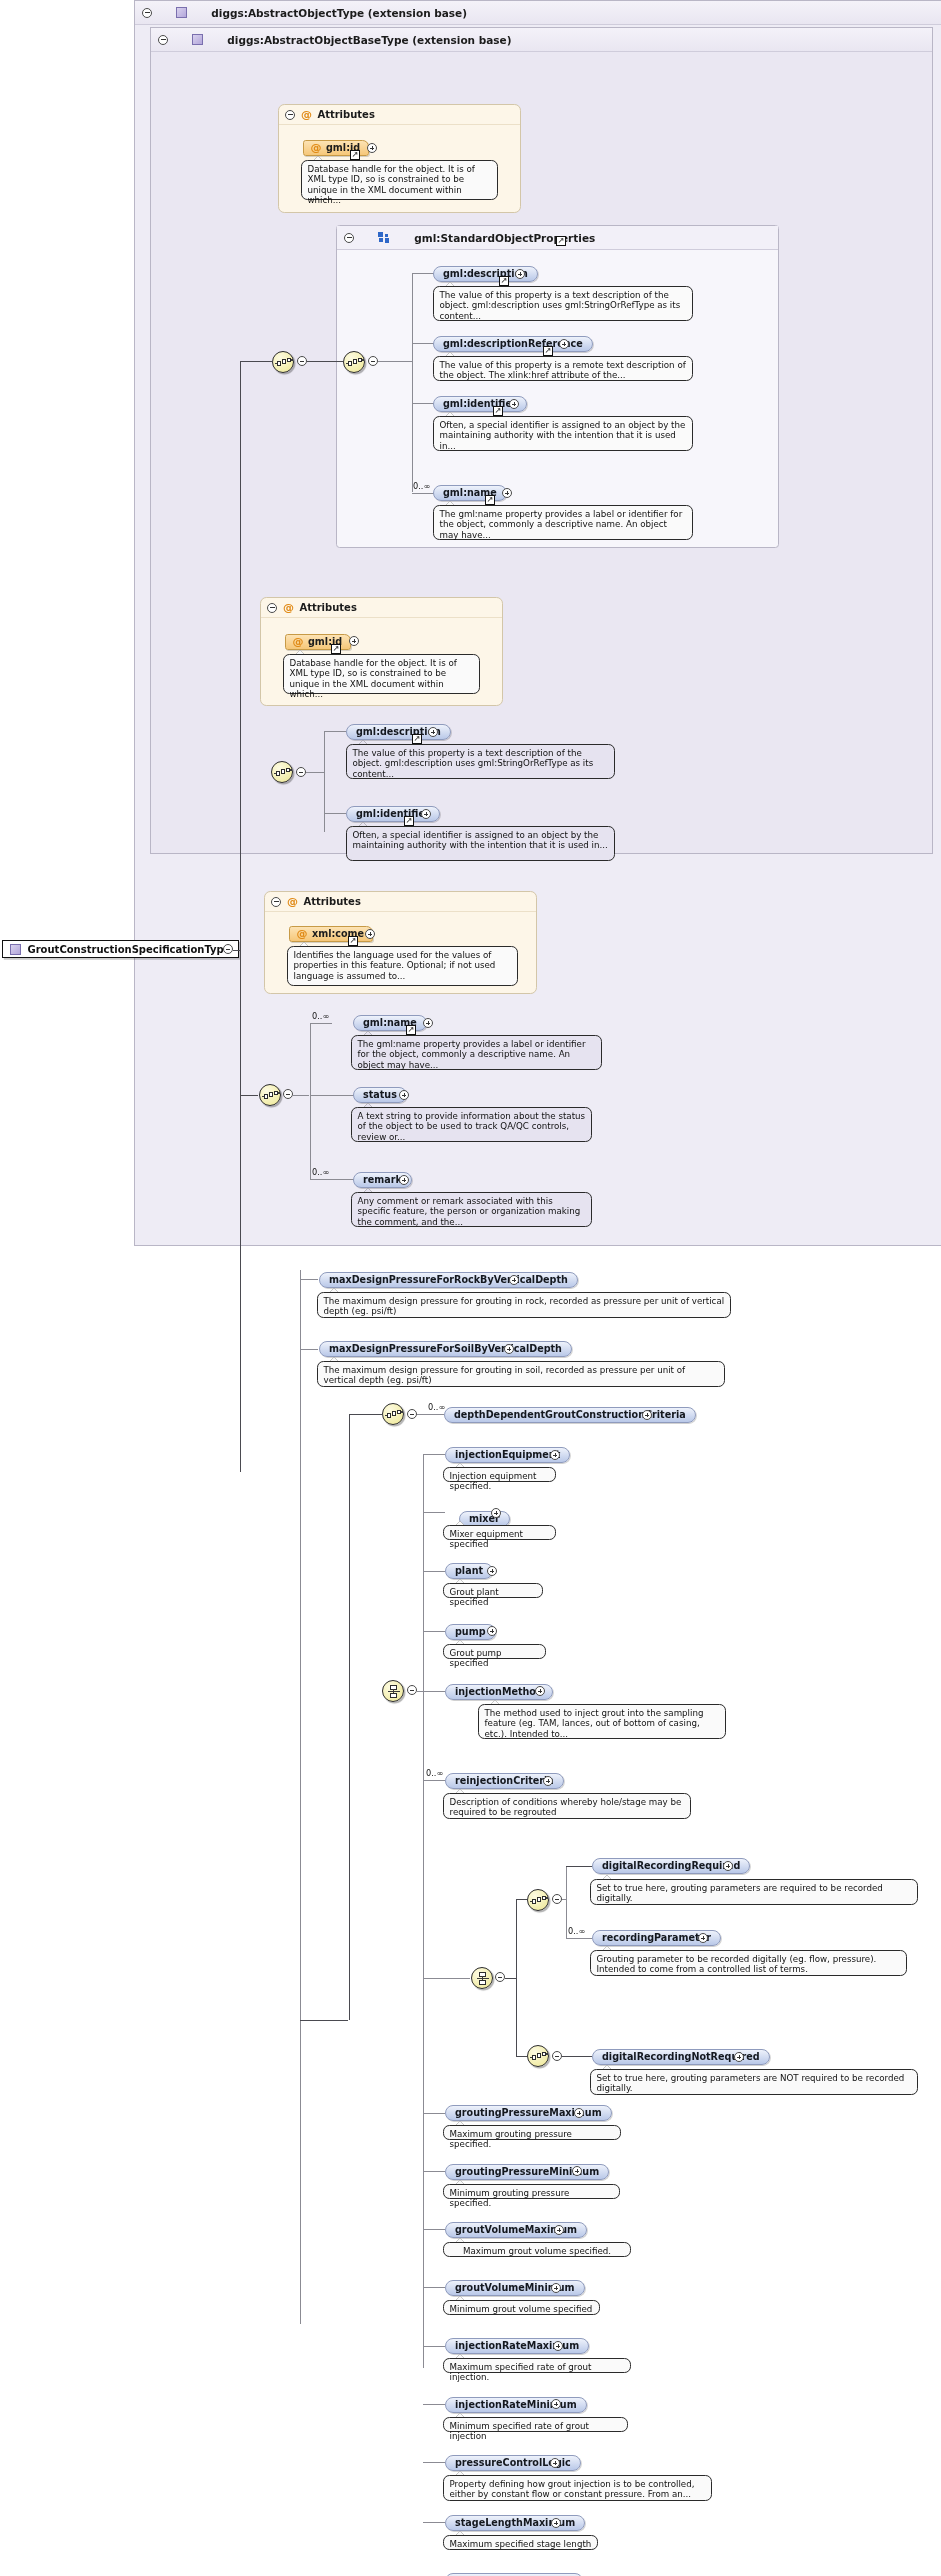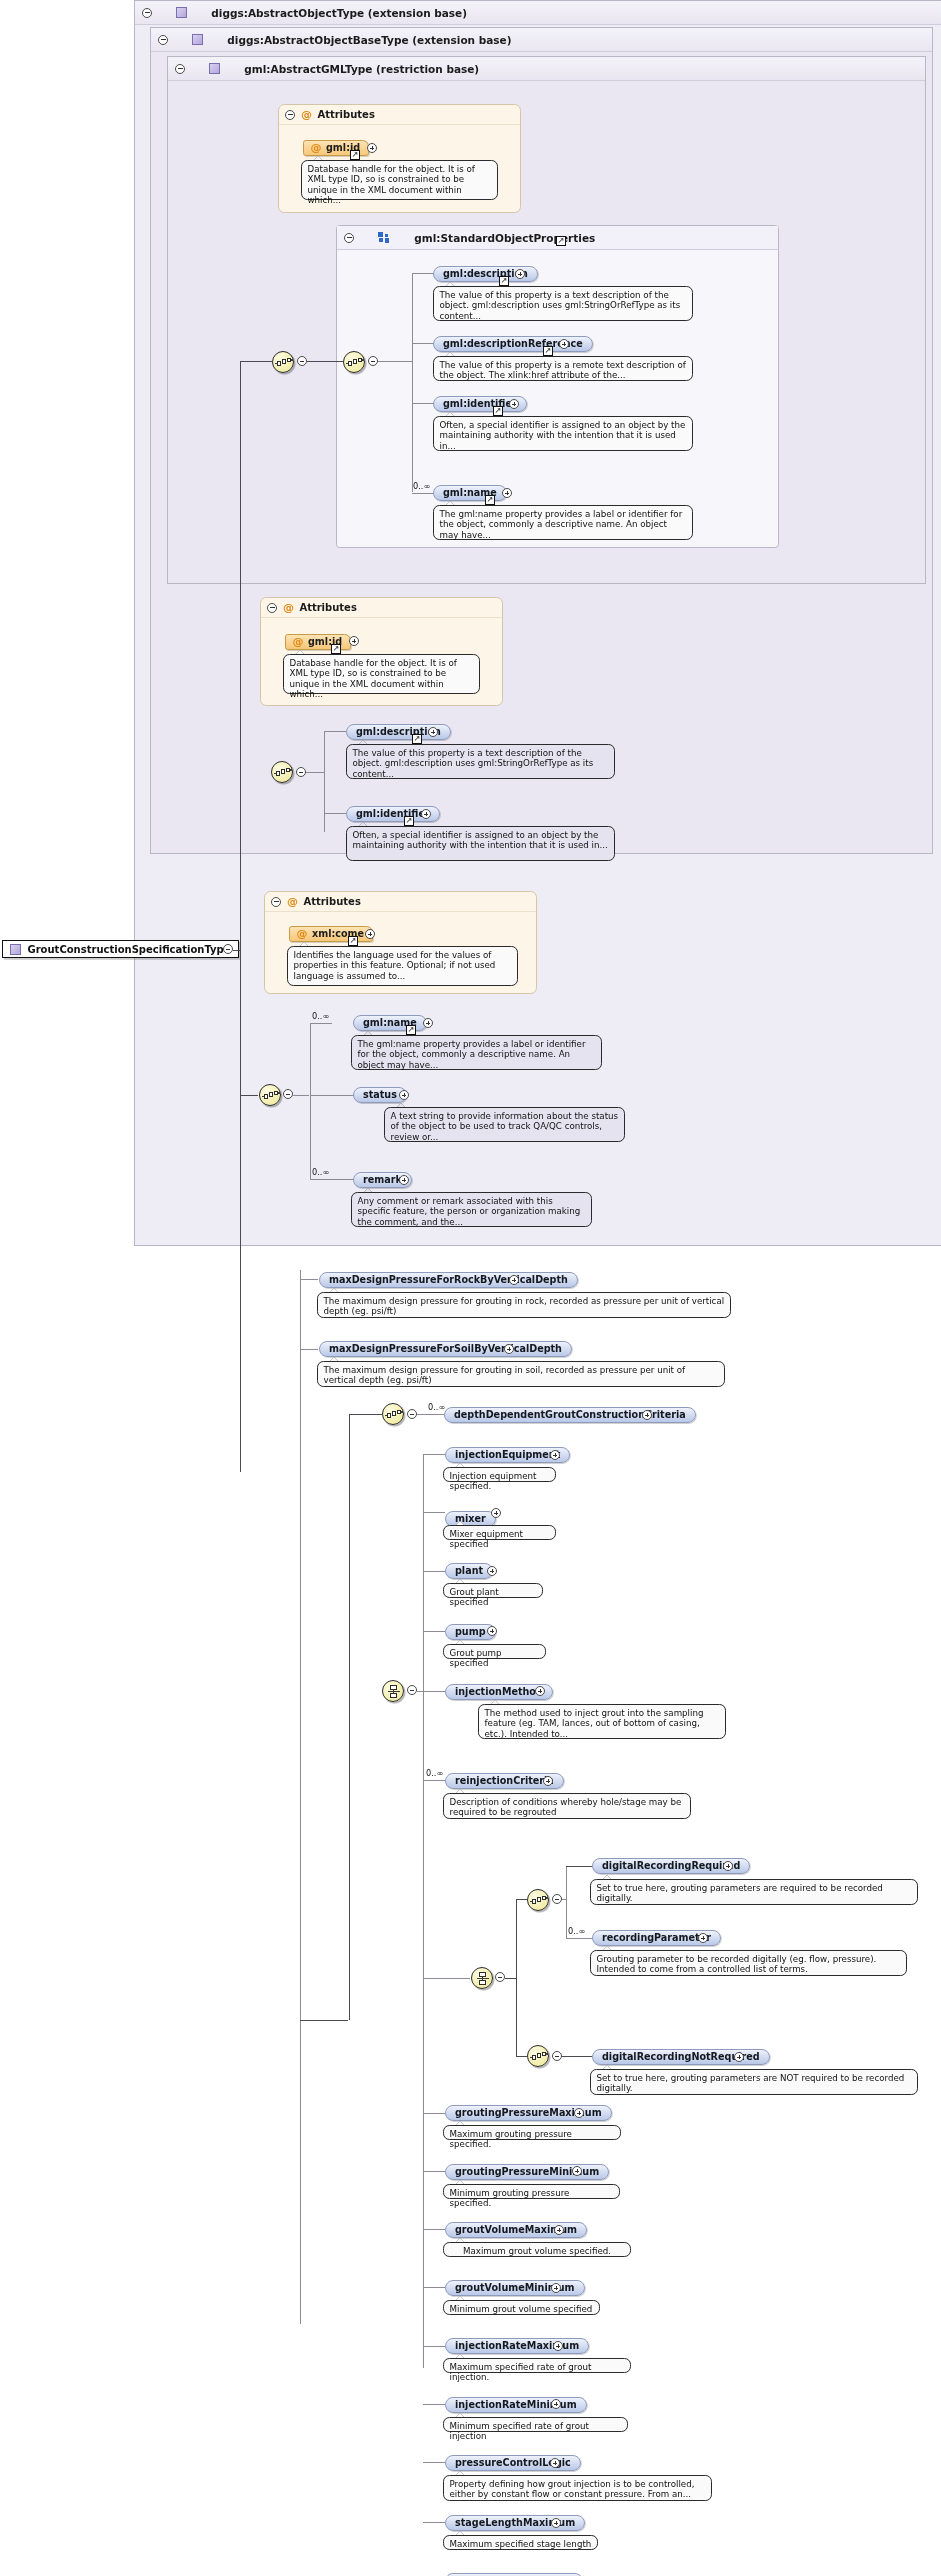--- a/index.html
+++ b/index.html
@@ -234,27 +234,20 @@
   </div>
 
   <div class="panel lvl2" style="left:150px; top:27px; width:783px; height:827px;">
     <div class="panel-hdr">
       <span class="minus-circ"></span>
       <span class="type-sq"></span>
       <span>diggs:AbstractObjectBaseType (extension base)</span>
     </div>
   </div>
 
-  <div class="panel lvl3" style="left:167px; top:56px; width:759px; height:528px;">
-    <div class="panel-hdr">
-      <span class="minus-circ"></span>
-      <span class="type-sq"></span>
-      <span>gml:AbstractGMLType (restriction base)</span>
-    </div>
-  </div>
 
   <div class="attrs" style="left:278px; top:104px; width:243px; height:109px;">
     <div class="attrs-hdr">
       <span class="minus-circ"></span>
       <span class="at-glyph">@</span>
       <span>Attributes</span>
     </div>
   </div>
   <div class="attr-pill" style="left:303px; top:140px;">
     <span class="at-glyph">@</span>
@@ -419,21 +412,21 @@
   </div>
   <div class="refbadge" style="left:406px; top:1025px;"><span>↗</span></div>
   <div class="ctrl plus" style="left:423px; top:1018px;"></div>
   <div class="anno violet" style="left:351px; top:1035px; width:251px; height:35px;">The gml:name property provides a label or identifier for the object, commonly a descriptive name. An object may have...</div>
 
   <div class="ln-h" style="left:310px; top:1095px; width:44px;"></div>
   <div class="el-pill" style="left:353px; top:1087px;">
     <span>status</span>
   </div>
   <div class="ctrl plus" style="left:399px; top:1090px;"></div>
-  <div class="anno violet" style="left:351px; top:1107px; width:241px; height:35px;margin-left:33px;">A text string to provide information about the status of the object to be used to track QA/QC controls, review or...</div>
+  <div class="anno violet" style="left:351px; top:1107px; width:241px; height:35px;">A text string to provide information about the status of the object to be used to track QA/QC controls, review or...</div>
 
   <div class="ln-h" style="left:310px; top:1179px; width:44px;"></div>
   <div class="card" style="left:312px; top:1167px;">0..∞</div>
   <div class="el-pill" style="left:353px; top:1172px;">
     <span>remark</span>
   </div>
   <div class="ctrl plus" style="left:399px; top:1175px;"></div>
   <div class="anno violet" style="left:351px; top:1192px; width:241px; height:35px;">Any comment or remark associated with this specific feature, the person or organization making the comment, and the...</div>
 
   <div class="ln-v" style="left:300px; top:1270px; height:1054px;"></div>
@@ -482,21 +475,21 @@
   <div class="ln-h" style="left:417px; top:1691px; width:6.4px;"></div>
 
   <div class="ln-h" style="left:423px; top:1454px; width:22px;"></div>
   <div class="el-pill" style="left:445px; top:1447px;">
     <span>injectionEquipment</span>
   </div>
   <div class="ctrl plus" style="left:550px; top:1450px;"></div>
   <div class="anno" style="left:443px; top:1467px; width:113px; height:14.6px;">Injection equipment specified.</div>
 
   <div class="ln-h" style="left:423px; top:1512px; width:22px;"></div>
-  <div class="el-pill" style="left:445px; top:1505px;margin-top:6px;">
+  <div class="el-pill" style="left:459px; top:1505px;margin-top:6px;">
     <span>mixer</span>
   </div>
   <div class="ctrl plus" style="left:491px; top:1508px;"></div>
   <div class="anno" style="left:443px; top:1525px; width:113px; height:14.6px;">Mixer equipment specified</div>
 
   <div class="ln-h" style="left:423px; top:1571px; width:22px;"></div>
   <div class="el-pill" style="left:445px; top:1563px;">
     <span>plant</span>
   </div>
   <div class="ctrl plus" style="left:487px; top:1566px;"></div>

